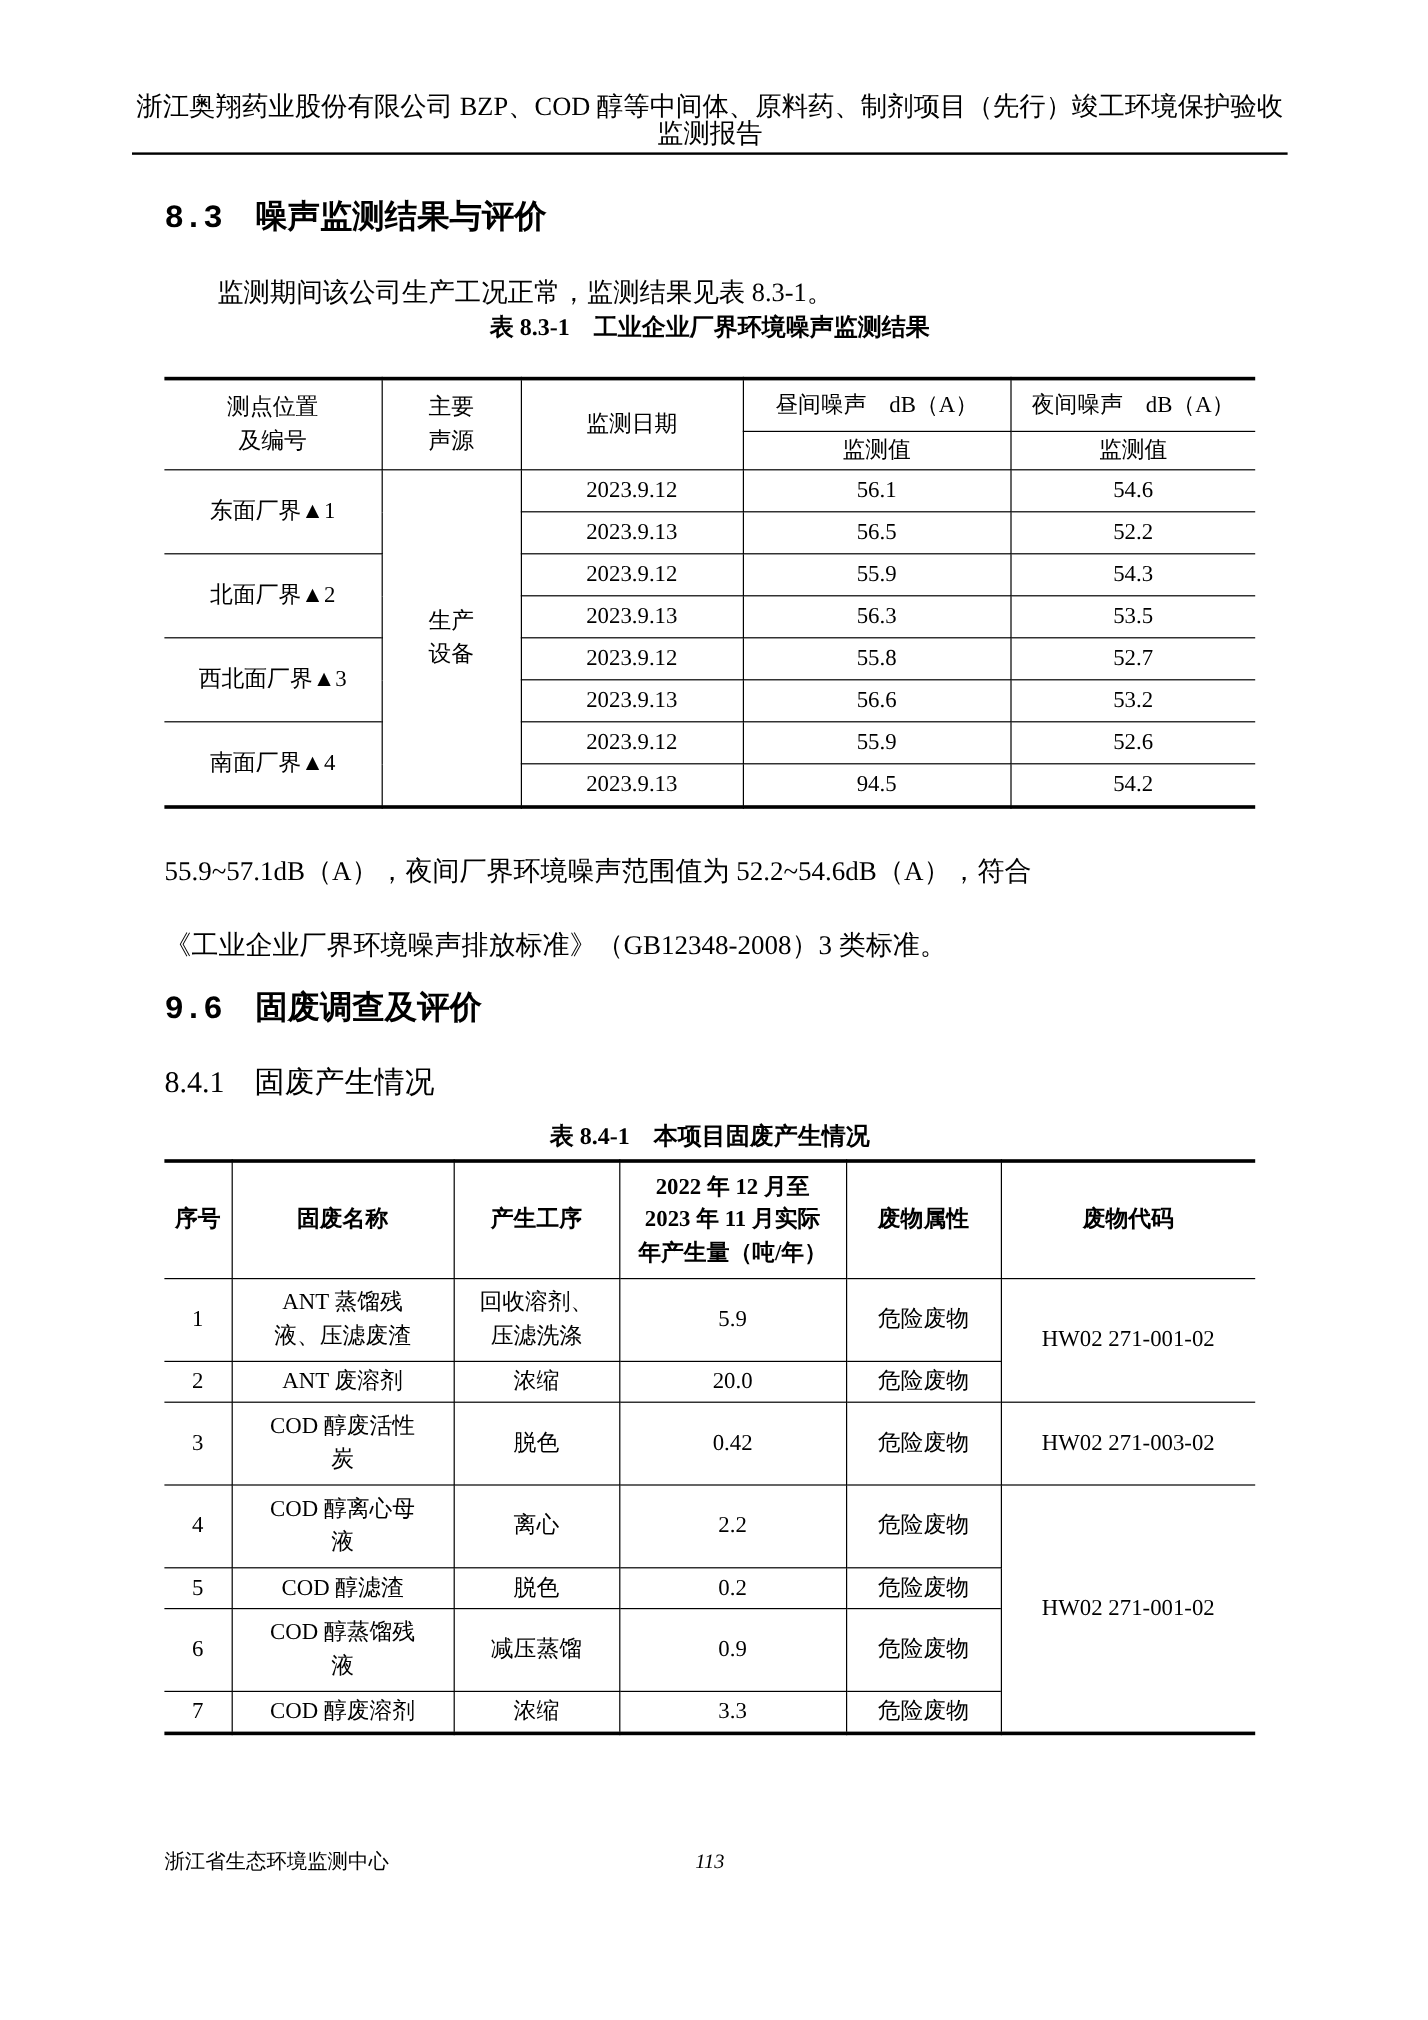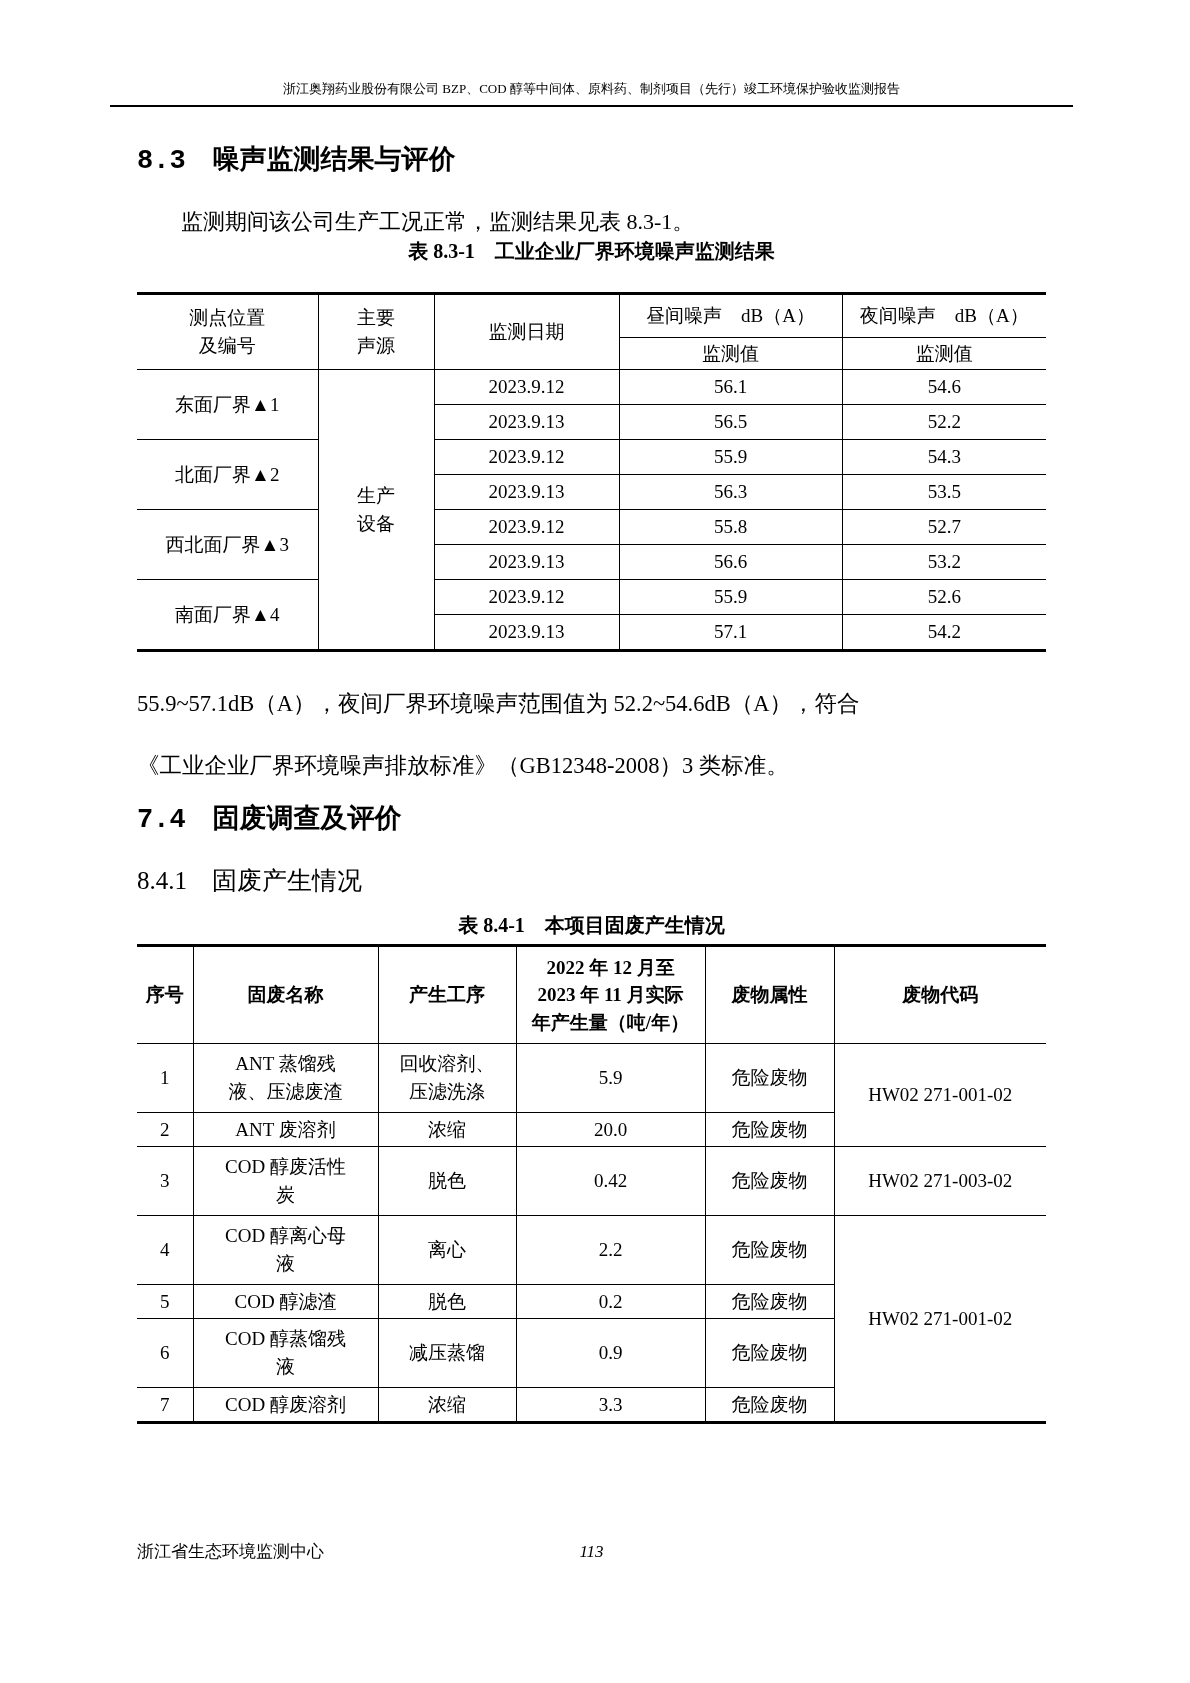--- a/index.html
+++ b/index.html
@@ -9,21 +9,21 @@
     background:#ffffff;
     color:#000;
     font-family:"Liberation Serif", serif;
     box-sizing:border-box;
     padding:78px 144px 0 137px;
     overflow:hidden;
   }
   .doc-header {
     margin:0 -27px;
     text-align:center;
-    font-size:13px;
+    font-size:22px;
     line-height:22px;
     padding-bottom:5px;
     border-bottom:2px solid #000;
   }
   .sec-title {
     font-size:27px;
     font-weight:bold;
     line-height:36px;
     margin-top:36px;
     font-family:Liberation Mono, monospace;
@@ -170,32 +170,32 @@
         <td>53.2</td>
       </tr>
       <tr>
         <td rowspan="2">南面厂界▲4</td>
         <td>2023.9.12</td>
         <td>55.9</td>
         <td>52.6</td>
       </tr>
       <tr>
         <td>2023.9.13</td>
-        <td>57.1</td>
+        <td>94.5</td>
         <td>54.2</td>
       </tr>
     </tbody>
   </table>
 
   <div class="summary">
     <div class="line">55.9~57.1dB（A），夜间厂界环境噪声范围值为 52.2~54.6dB（A），符合</div>
     <div class="line">《工业企业厂界环境噪声排放标准》（GB12348-2008）3 类标准。</div>
   </div>
 
-  <div class="sec-title" style="margin-top:5px;">7.4　固废调查及评价</div>
+  <div class="sec-title" style="margin-top:5px;">9.6　固废调查及评价</div>
 
   <div class="sub-title">8.4.1　固废产生情况</div>
 
   <div class="tbl-caption" style="margin-top:14px;">表 8.4-1　本项目固废产生情况</div>
 
   <table class="tbl tbl2" style="margin-top:5px;">
     <colgroup>
       <col style="width:56px">
         <col style="width:185px">
         <col style="width:138px">

